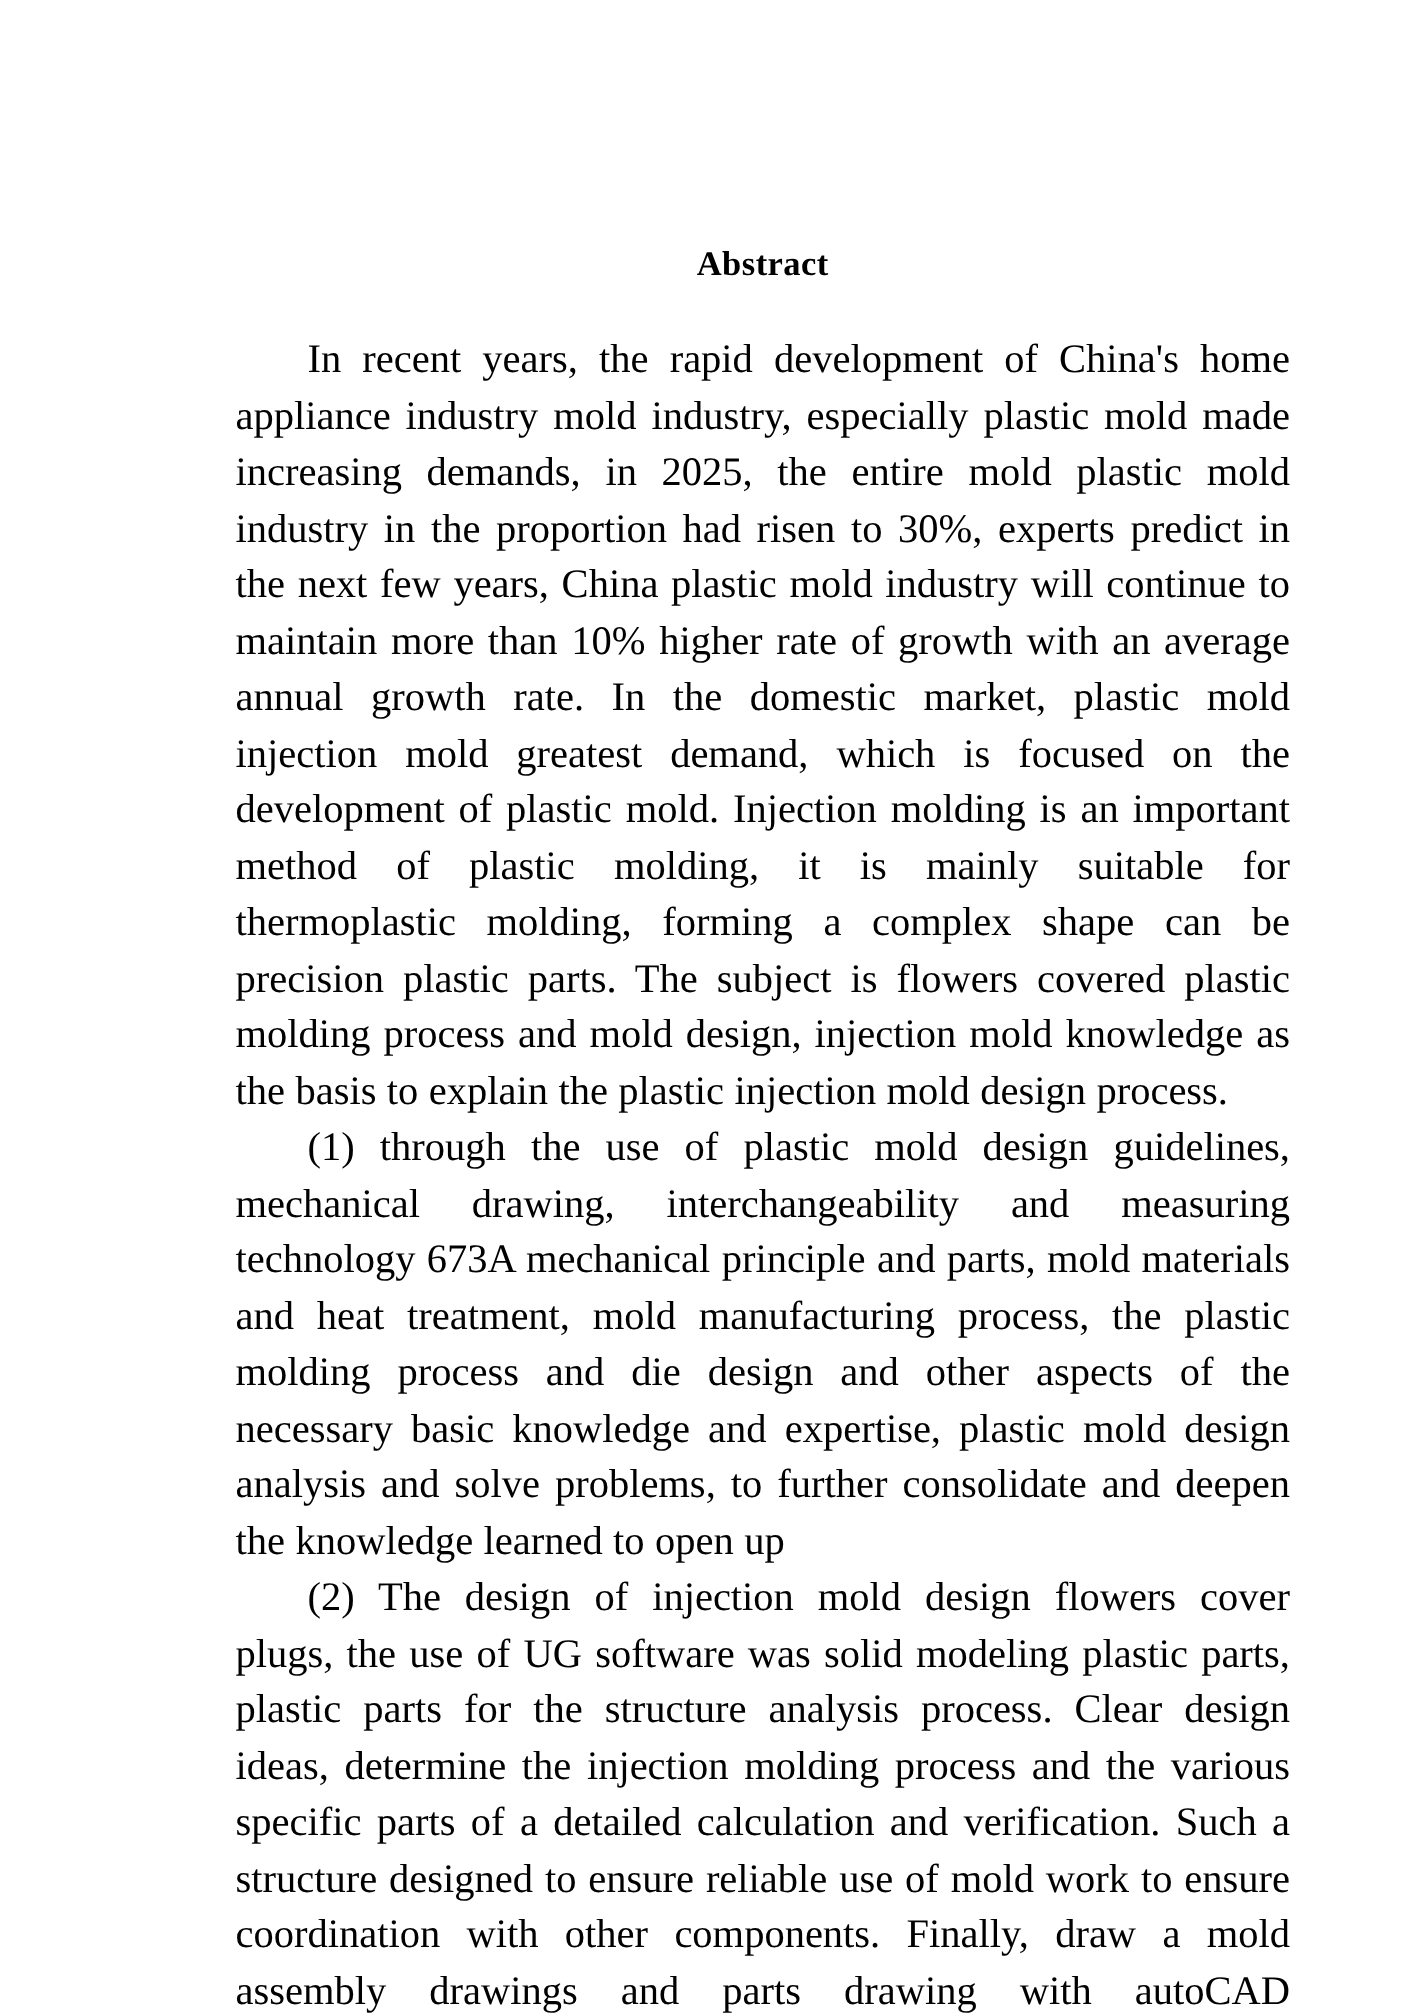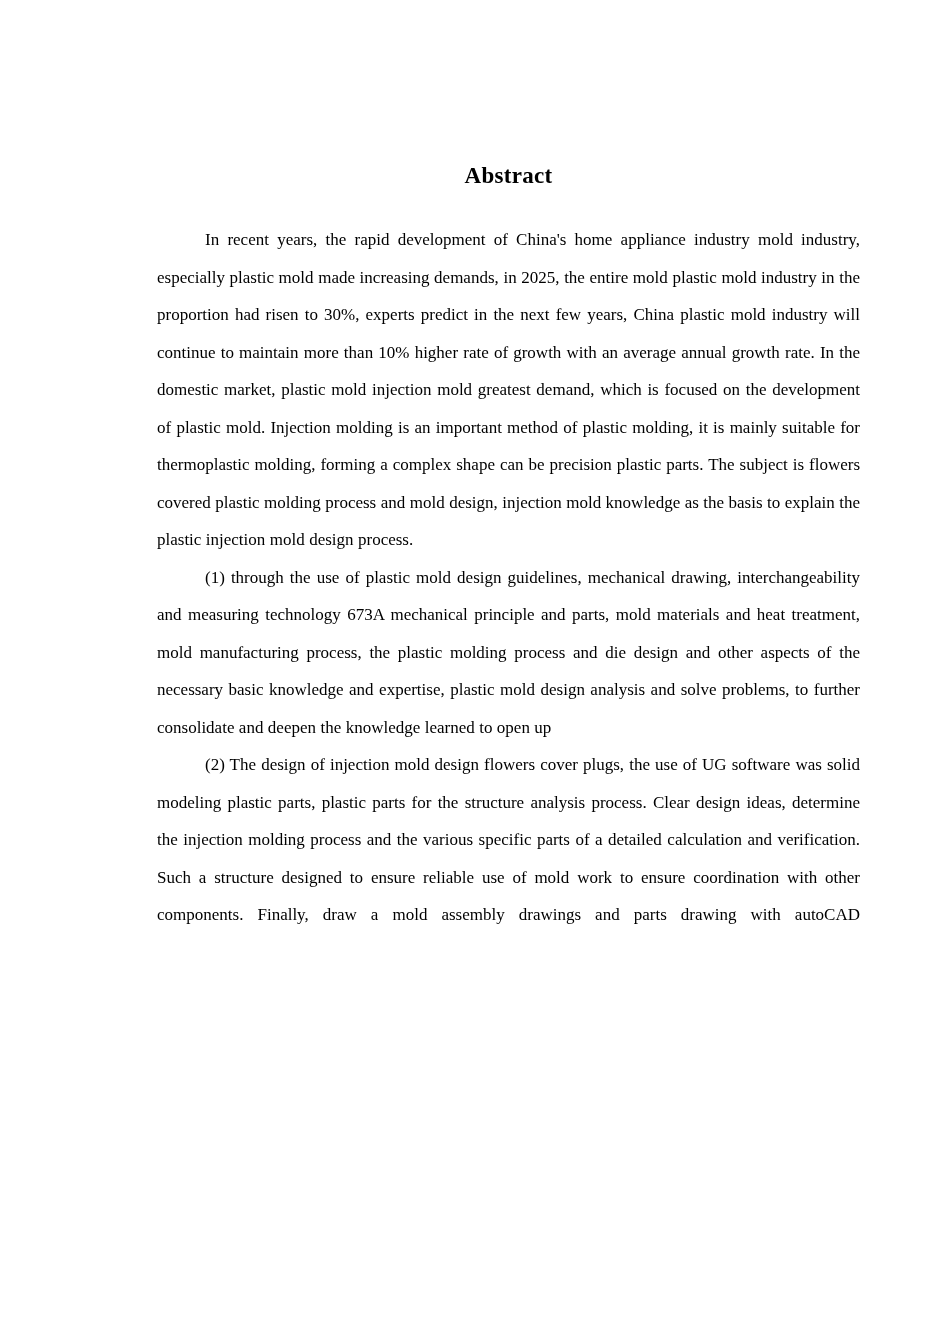--- a/index.html
+++ b/index.html
@@ -35,21 +35,21 @@
     padding-top: 163px;
     letter-spacing: 0.3px;
   }
 
   .body-block {
     margin-top: 32px;
   }
 
   p.para {
     margin: 0;
-    font-size: 17px;
+    font-size: 27px;
     line-height: 37.5px;
     text-align: justify;
     text-justify: inter-word;
     text-indent: 48px;
     hyphens: none;
     -webkit-hyphens: none;
     word-spacing: 0.2px;
   }
 
   

